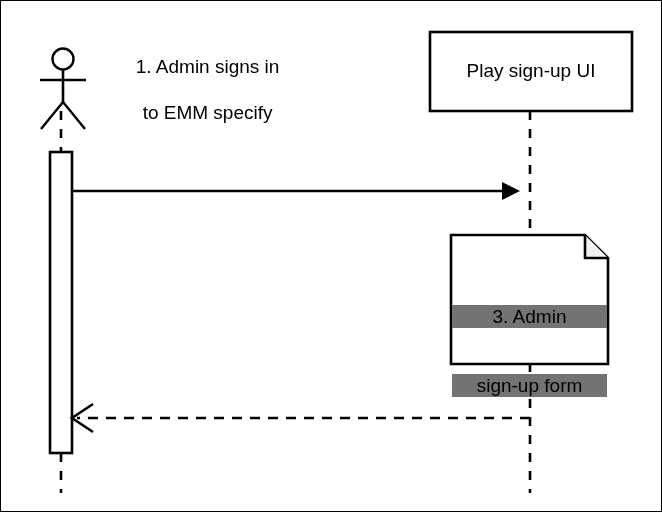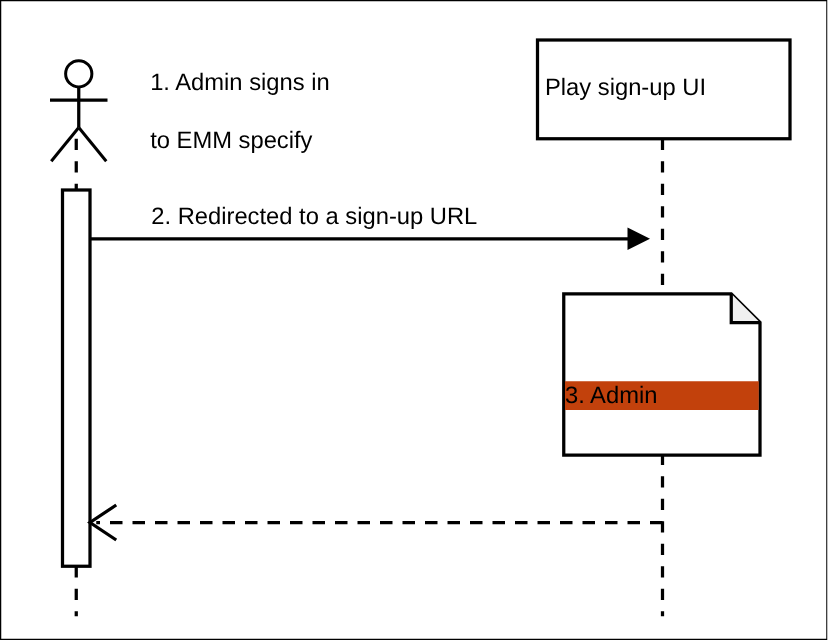--- a/index.html
+++ b/index.html
@@ -28,20 +28,21 @@
     height: 512px;
     display: block;
   }
   .diagram-text {
     position: absolute;
     font-family: "Liberation Sans", sans-serif;
     font-size: 19px;
     line-height: 23px;
     color: #000000;
     white-space: pre;
+    text-align: center;
     user-select: none;
   }
   #actor-label {
     left: 98px;
     top: 31px;
     width: 196px;
   }
   #participant-label {
     left: 435px;
     top: 58px;
@@ -57,21 +58,21 @@
     top: 258px;
     width: 155px;
   }
   #message-4-label {
     left: 85px;
     top: 388px;
     width: 420px;
   }
   .note-text-line {
     display: block;
-    background: #c2410c;
+    background: #737373;
   }
 </style>
 </head>
 <body>
 
 <div id="diagram-canvas">
 
   <svg id="diagram-svg" viewBox="0 0 662 512" xmlns="http://www.w3.org/2000/svg">
 
     <g>
@@ -106,20 +107,20 @@
     </g>
   </svg>
 
   <div class="diagram-text" id="actor-label">
     <span>1. Admin signs in</span><br>
     <span>to EMM specify</span>
   </div>
 
   <div class="diagram-text" id="participant-label">Play sign-up UI</div>
 
-  <div class="diagram-text" id="message-2-label">2. Redirected to a sign-up URL</div>
 
   <div class="diagram-text" id="note-label">
     <span class="note-text-line">3. Admin</span>
+    <span class="note-text-line">sign-up form</span>
   </div>
 
 
 </div>
 
 </body></html>

